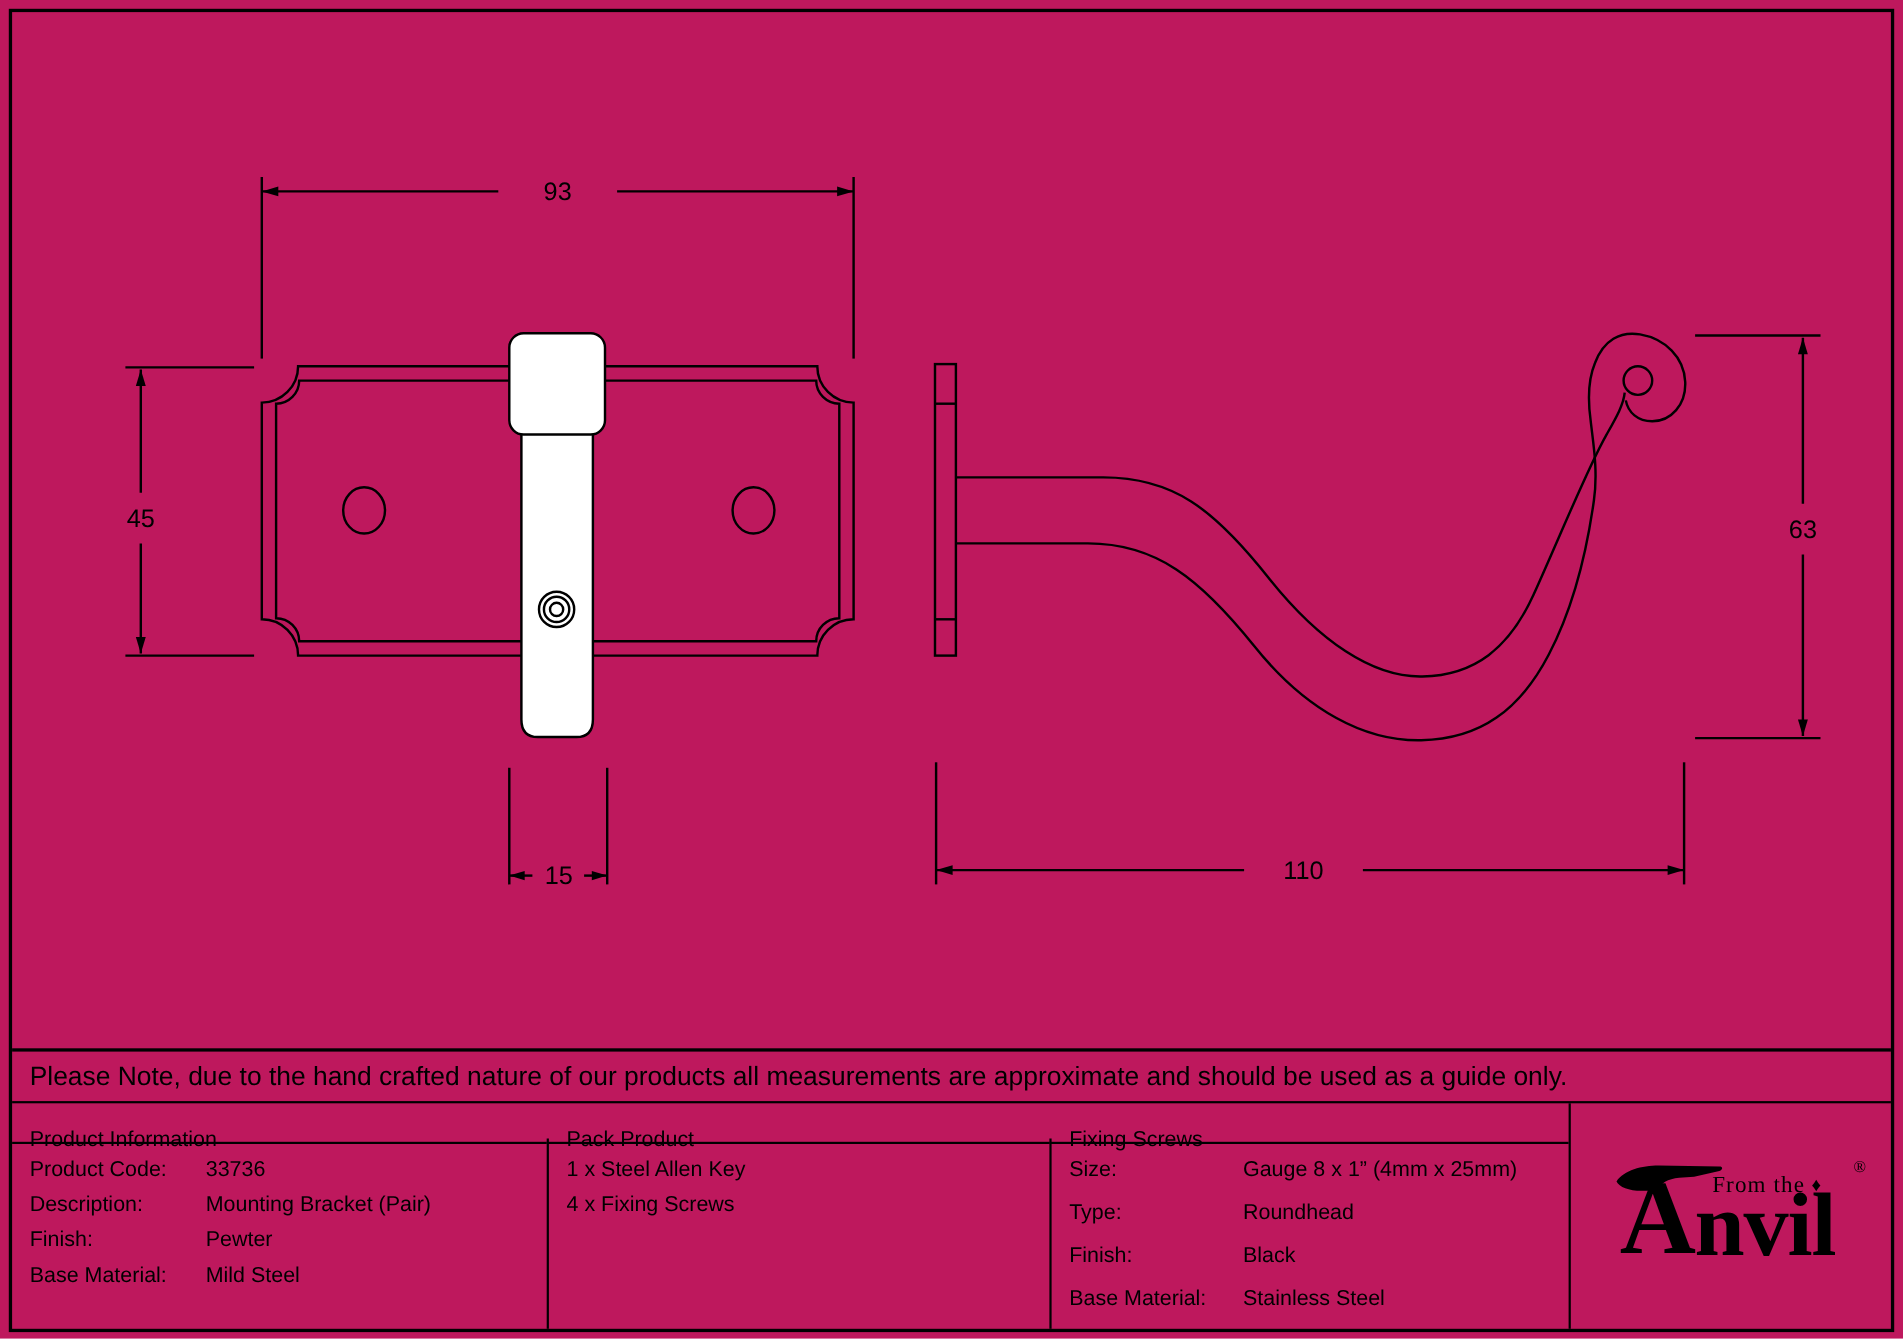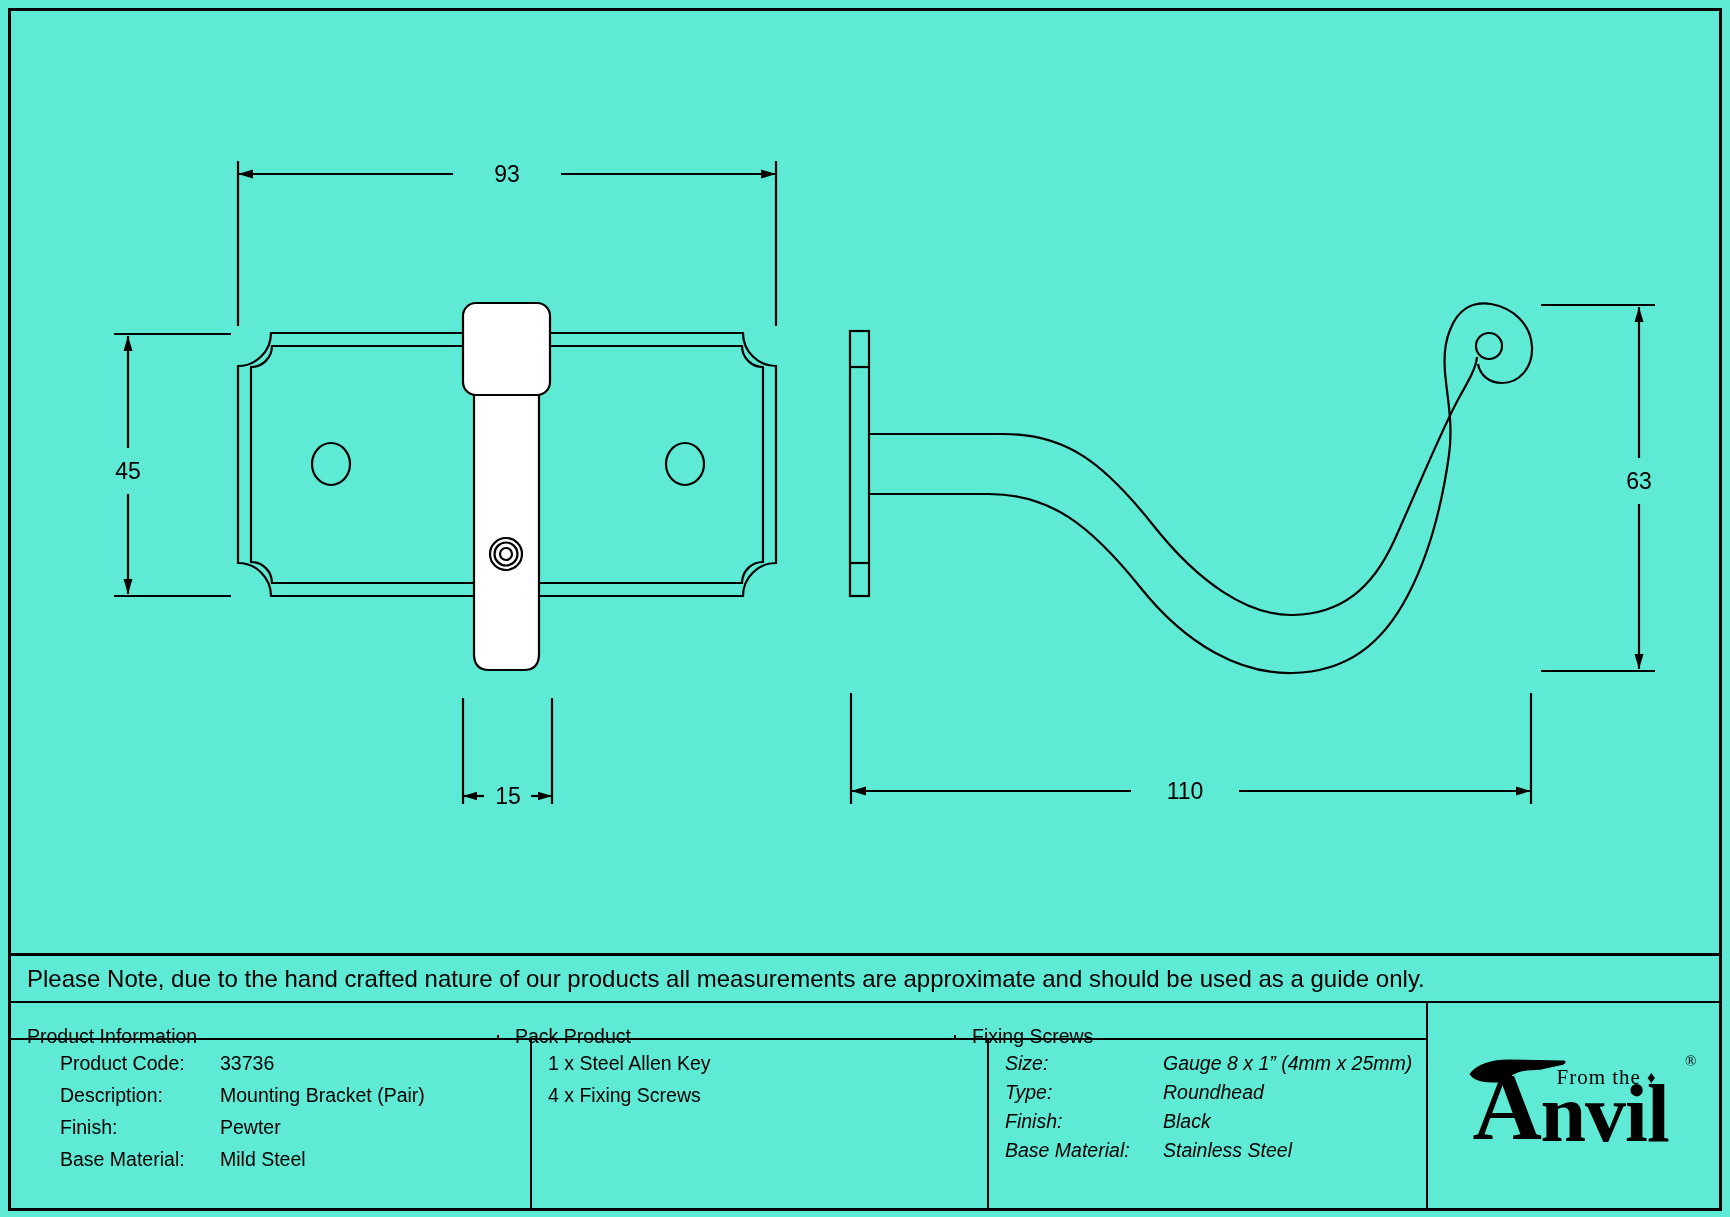--- a/index.html
+++ b/index.html
@@ -1,19 +1,19 @@
 <!DOCTYPE html>
 <html><head>
 <meta charset="utf-8">
 <style>
   html,body{margin:0;padding:0;background:#fff;}
   .sheet{
     position:relative;
     width:1730px;height:1217px;
-    background:#5eead4;
+    background:#be185d;
     font-family:"Liberation Sans",sans-serif;
     color:#000;
     box-sizing:border-box;
   }
   .frame{
     position:absolute;left:8px;top:8px;right:8px;bottom:6px;
     border:3px solid #000;
     display:flex;flex-direction:column;
     box-sizing:border-box;
   }
@@ -40,23 +40,23 @@
   .cell{box-sizing:border-box;padding-left:16px;}
   .hdr{display:flex;align-items:center;border-bottom:2px solid #000;margin-top:32px;}
   .col2{border-left:2px solid #000;}
   .col3{border-left:2px solid #000;}
   .logo-cell{
     grid-column:4;grid-row:1 / 3;
     border-left:2px solid #000;
     display:flex;align-items:center;justify-content:center;
     padding:0;
   }
-  .body-cell{padding-top:12px;margin-left:33px;}
+  .body-cell{padding-top:12px;}
   .kv{display:grid;grid-template-columns:160px auto;row-gap:9px;}
-  .kv3{display:grid;grid-template-columns:158px auto;row-gap:6px;font-style:italic;}
+  .kv3{display:grid;grid-template-columns:158px auto;row-gap:16px;}
   .list > div{margin-bottom:9px;}
   
   .logo{position:relative;width:250px;height:110px;font-family:"Liberation Serif","DejaVu Serif",serif;}
   .anvil-icon{position:absolute;left:14px;top:6px;width:110px;height:34px;}
   .brand-a{position:absolute;left:24px;top:8px;font-size:96px;line-height:96px;font-weight:bold;letter-spacing:-4px;}
   .brand-rest{position:absolute;left:92px;top:22px;font-size:82px;line-height:82px;font-weight:bold;letter-spacing:-1px;}
   .from-the{position:absolute;left:108px;top:14px;font-size:21px;letter-spacing:1px;white-space:nowrap;}
   .diamond{font-size:17px;position:relative;top:-1px;left:6px;}
   .reg{position:absolute;right:2px;top:2px;font-size:15px;}
 </style>

